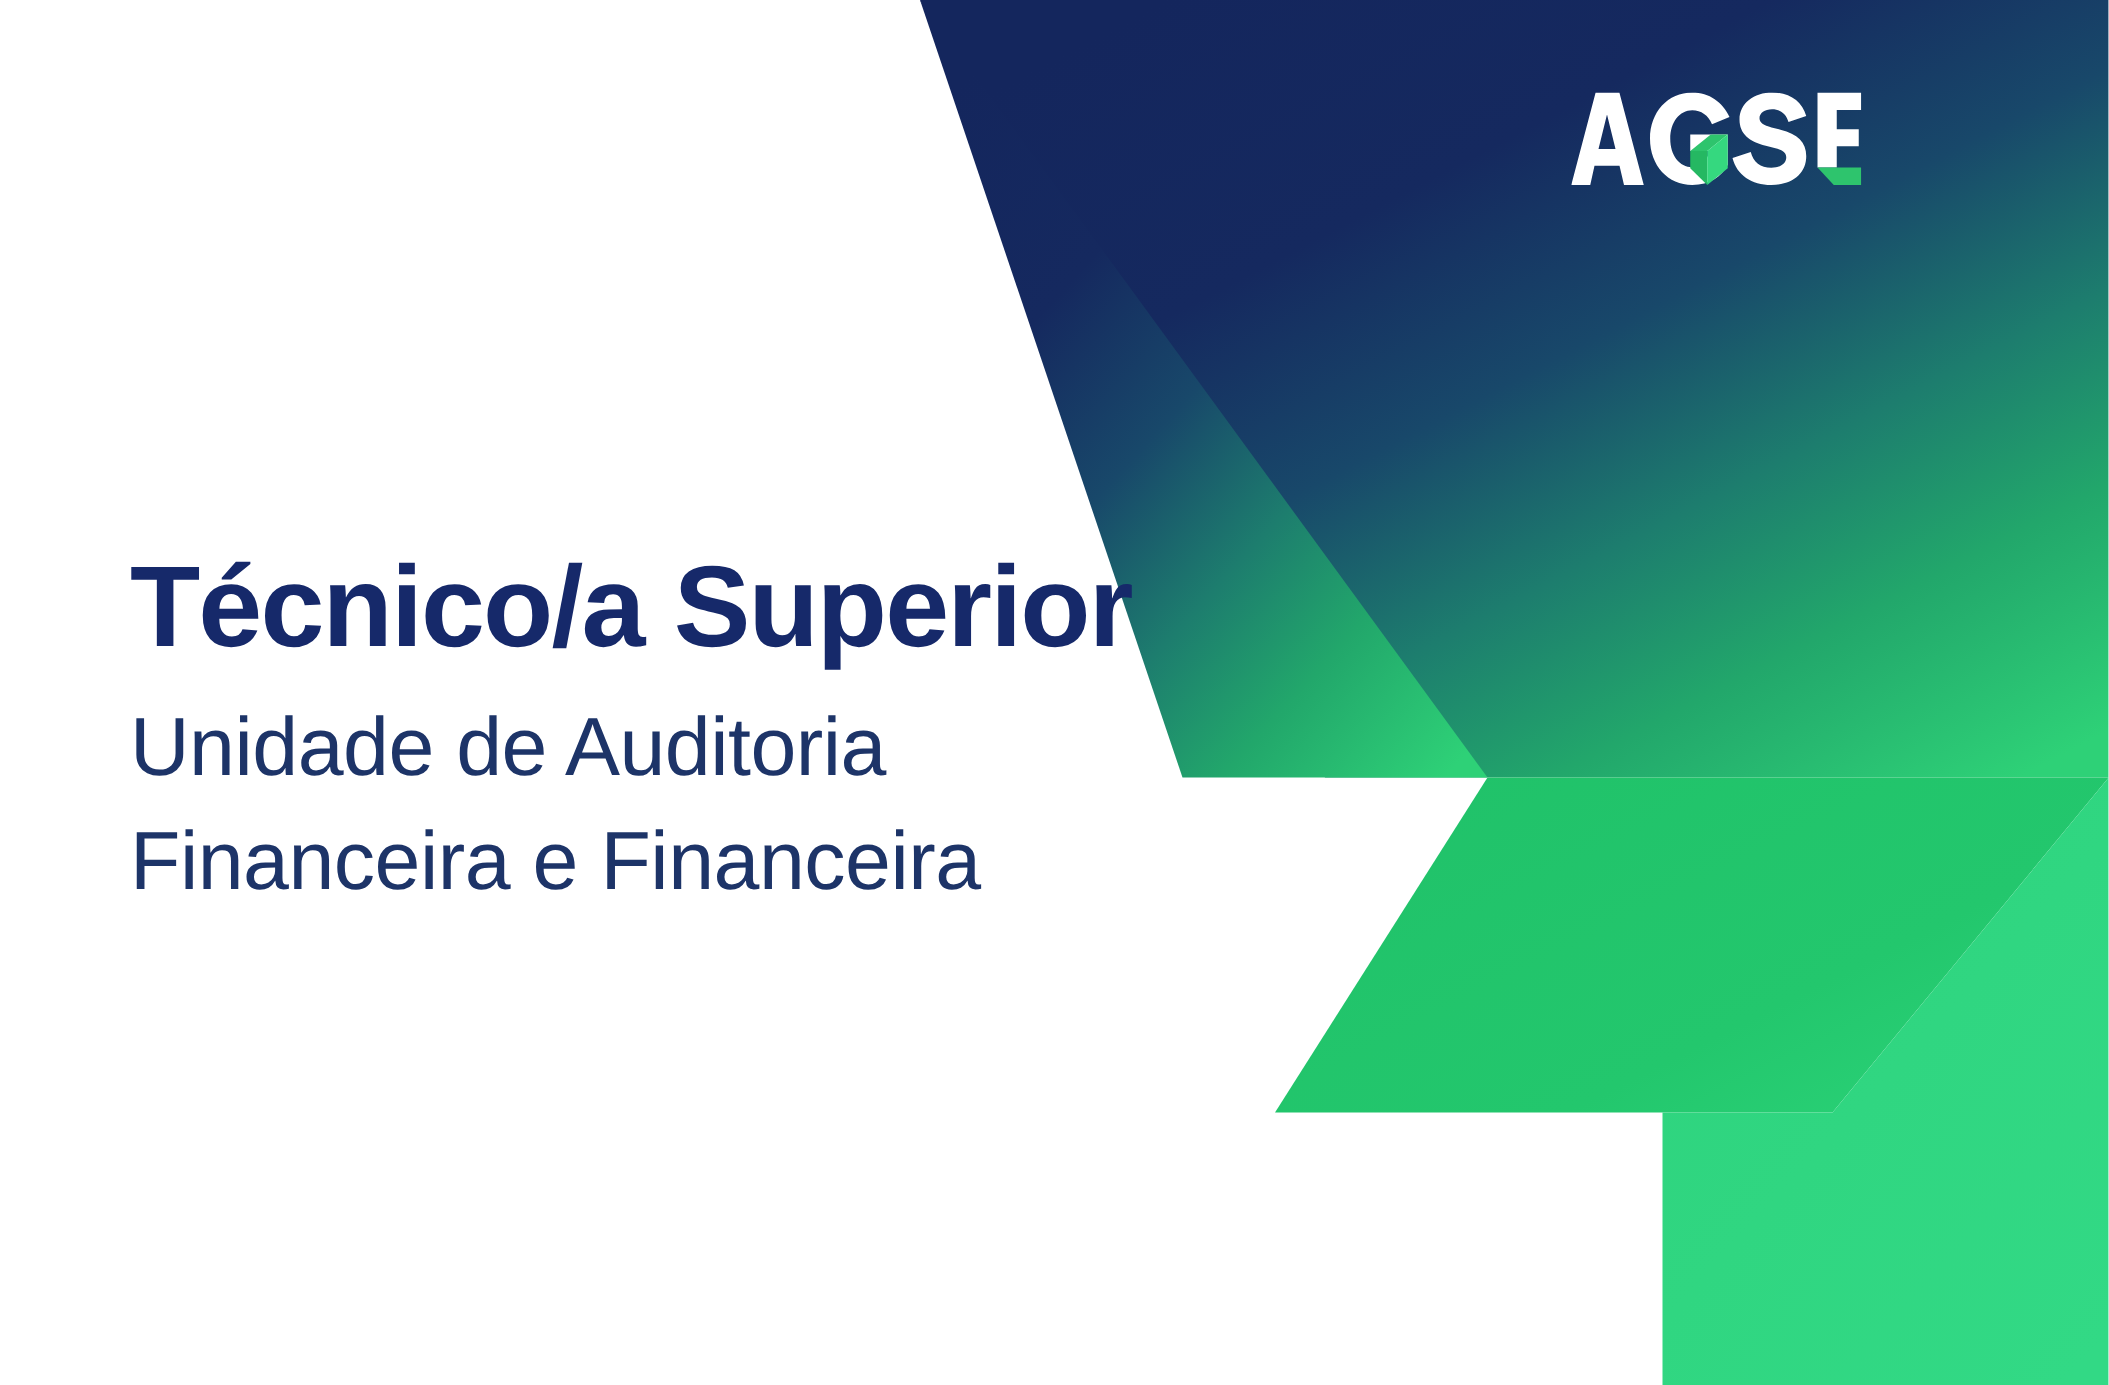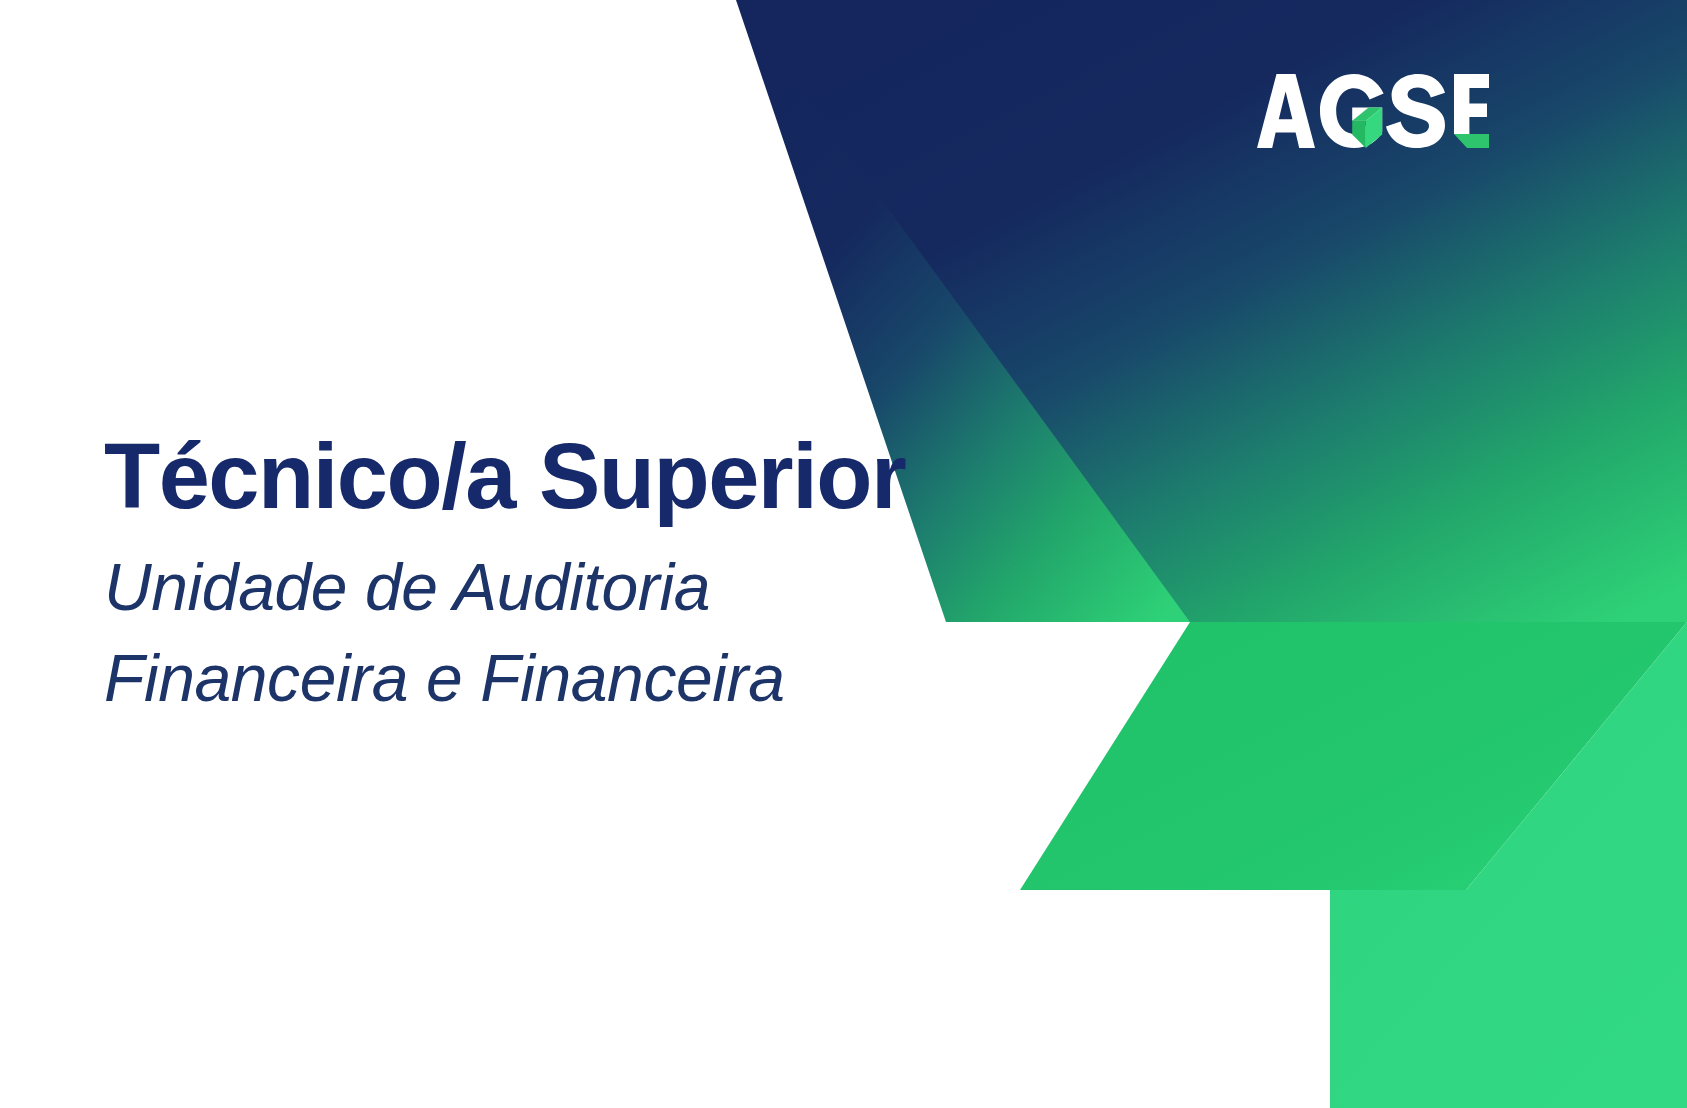--- a/index.html
+++ b/index.html
@@ -21,21 +21,21 @@
   #art-layer {
     position: absolute;
     inset: 0;
     width: 1687px;
     height: 1108px;
     display: block;
   }
   #text-block {
     position: absolute;
     left: 104px;
-    top: 429px;
+    top: 439px;
     width: 920px;
     z-index: 5;
   }
   #title {
     margin: 0;
     font-family: "Liberation Sans", sans-serif;
     font-weight: bold;
     font-size: 92px;
     line-height: 1.03;
     letter-spacing: -1.5px;
@@ -43,21 +43,20 @@
     white-space: nowrap;
   }
   #subtitle {
     margin: 18px 0 0 0;
     font-family: "Liberation Sans", sans-serif;
     font-weight: normal;
     font-size: 66px;
     line-height: 1.38;
     letter-spacing: -0.4px;
     color: #1d3468;
-    font-style: italic;
   }
   #subtitle .sub-line {
     display: block;
     white-space: nowrap;
   }
   #logo {
     position: absolute;
     left: 1257px;
     top: 74px;
     width: 232px;

